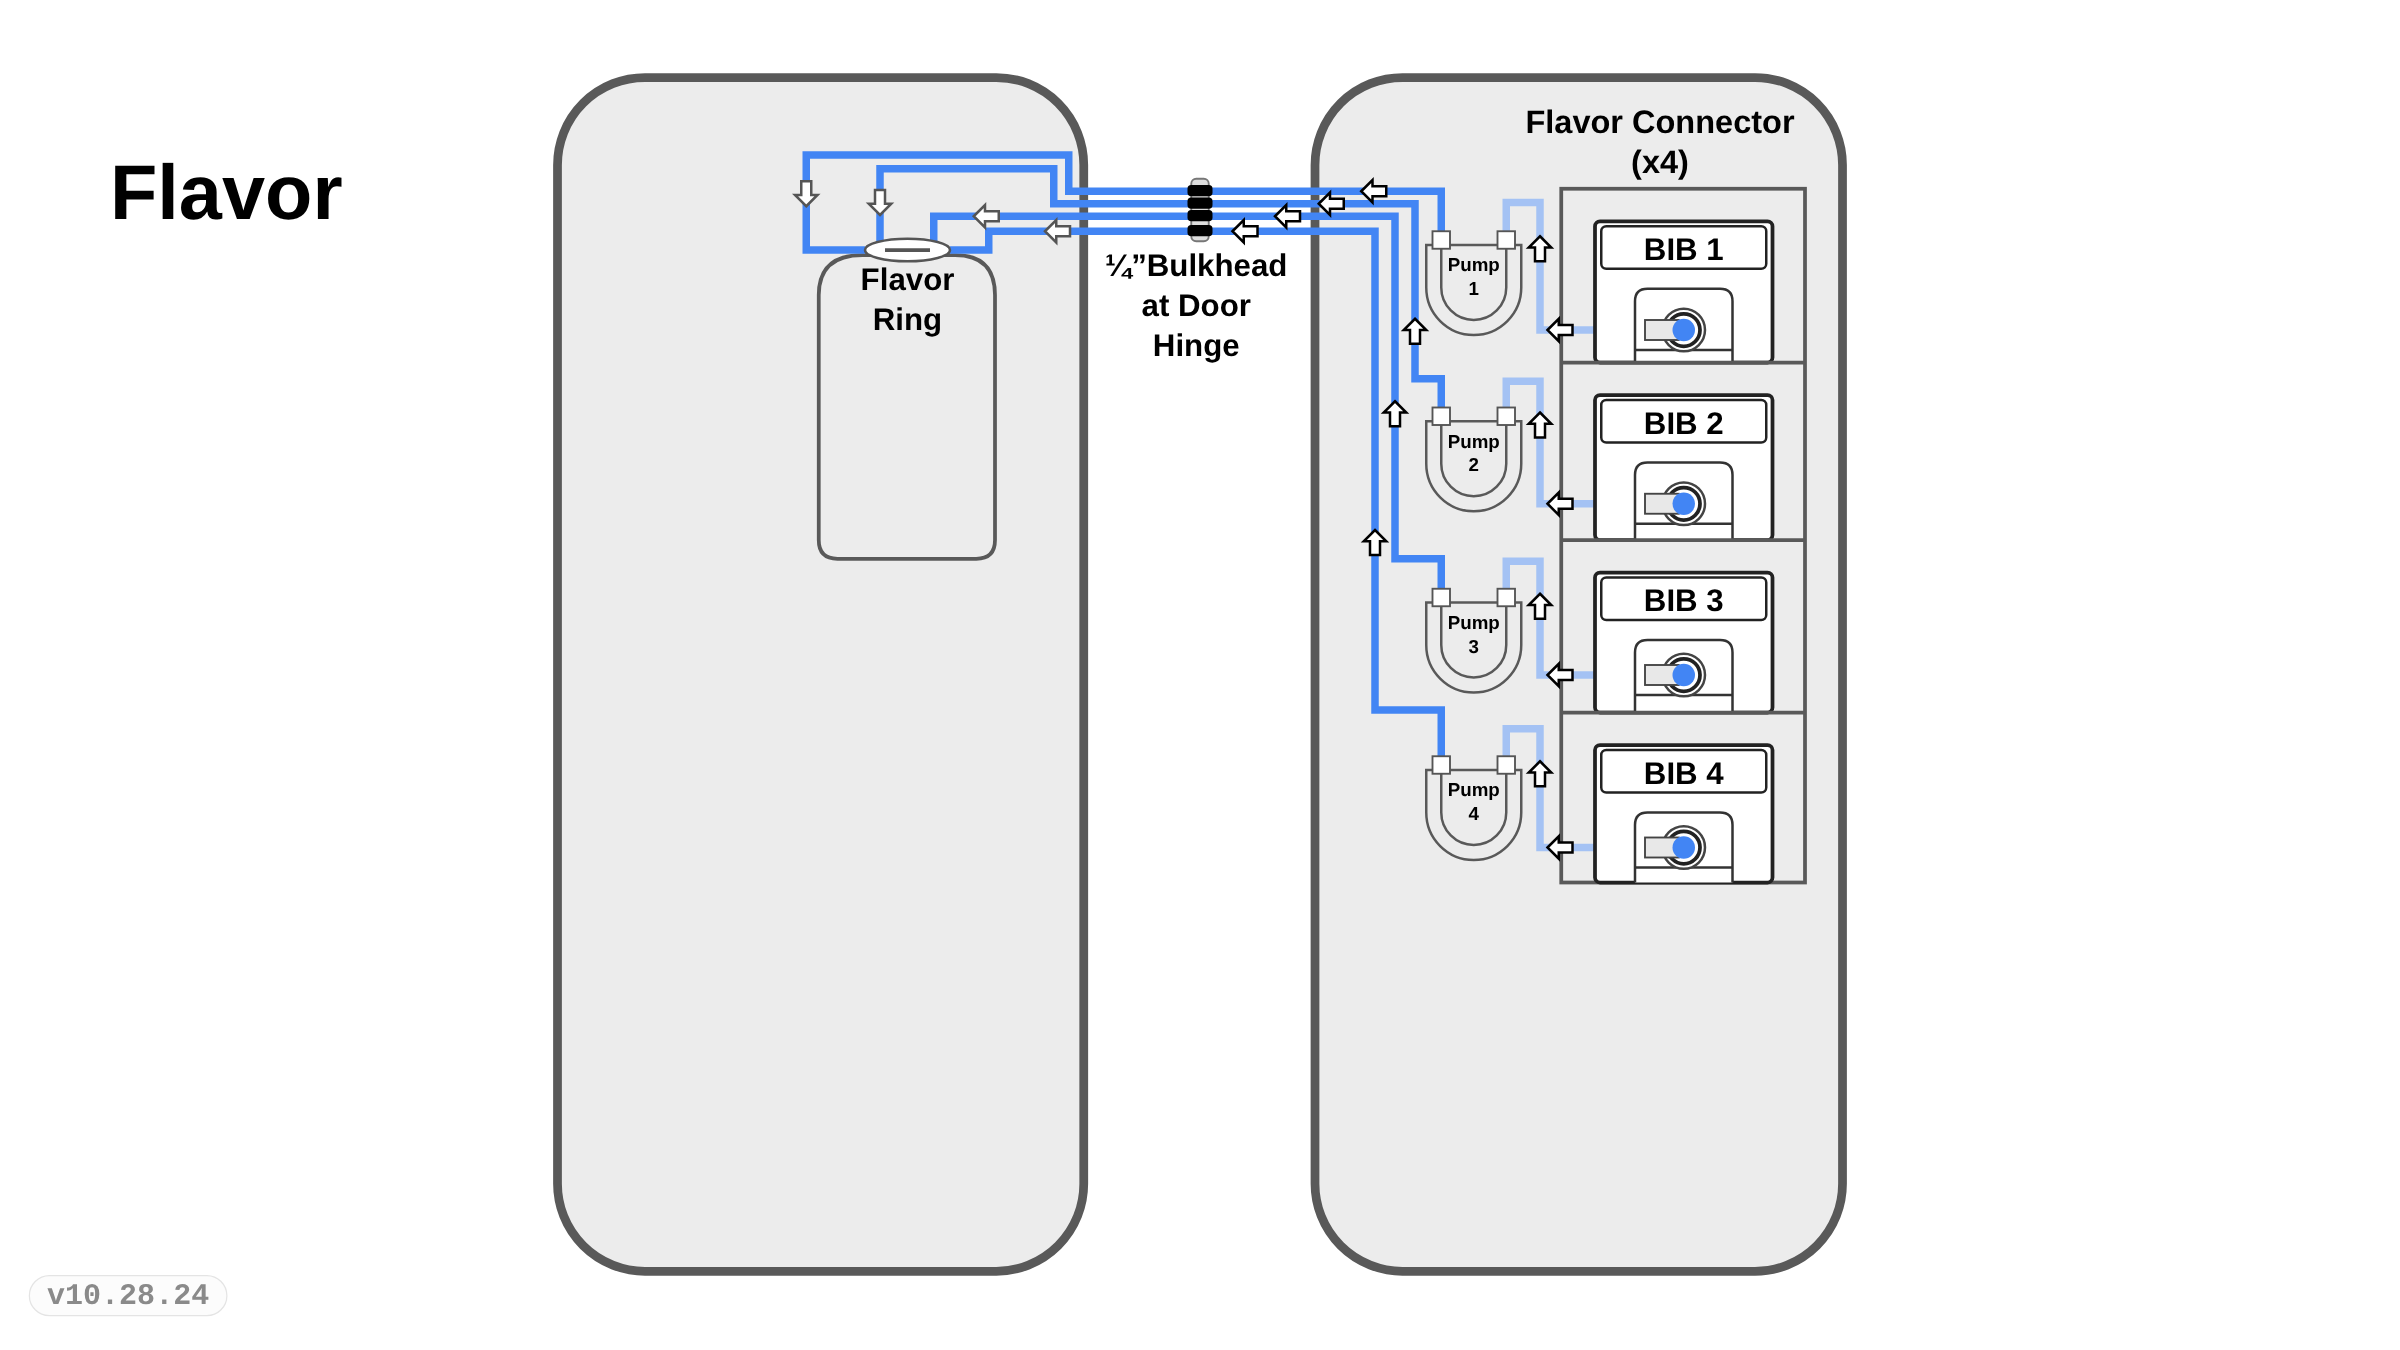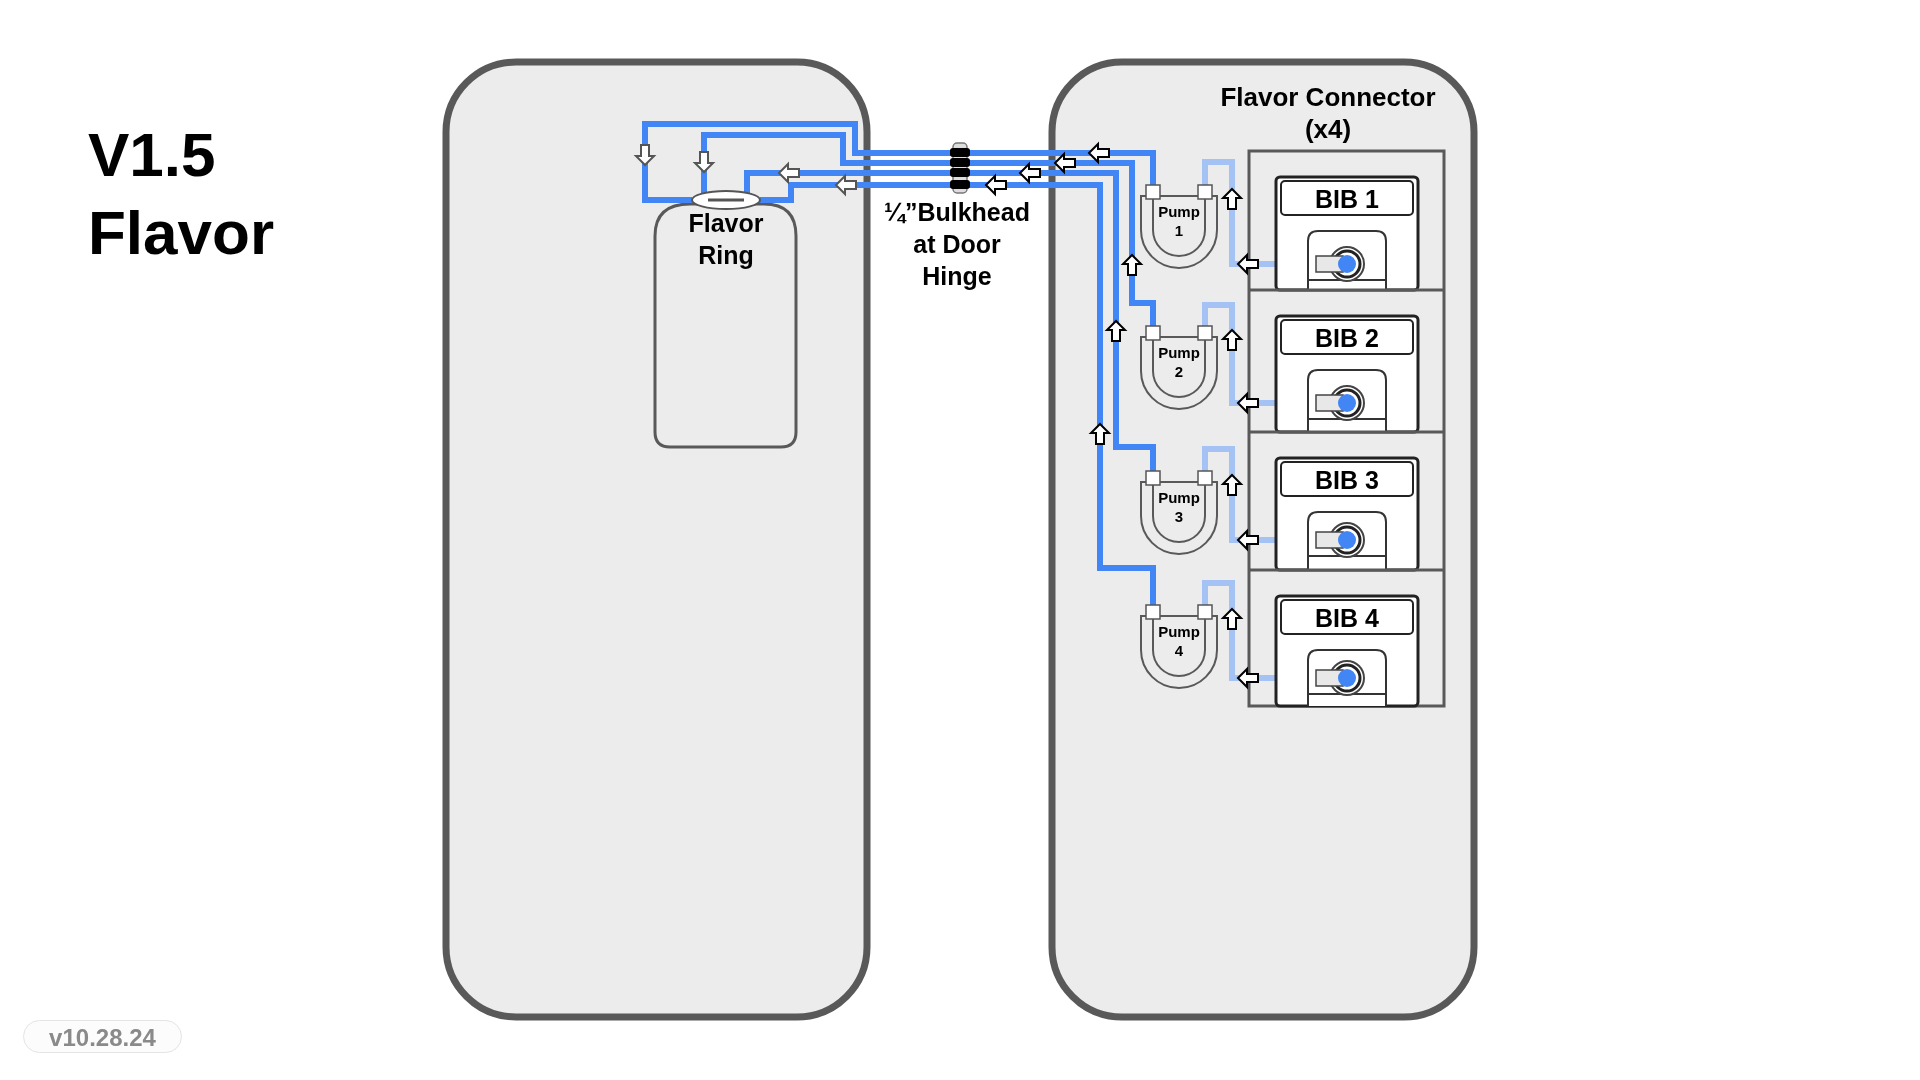--- a/index.html
+++ b/index.html
@@ -4,29 +4,28 @@
 <style>
   html, body { margin: 0; padding: 0; background: #ffffff; }
   body { width: 1920px; height: 1080px; position: relative; overflow: hidden;
          font-family: "Liberation Sans", sans-serif; }
   #title { position: absolute; left: 88px; top: 116px; margin: 0;
            font-size: 62px; line-height: 78px; font-weight: bold; color: #000; }
   #title span { display: block; }
   #version { position: absolute; left: 23px; top: 1020px; width: 159px; height: 33px;
              border: 1px solid #e4e4e4; border-radius: 17px; background: #fcfcfc;
              color: #8a8a8a; font-size: 24px; font-weight: bold; line-height: 33px;
-             text-align: center; box-sizing: border-box; }
+             text-align: center; box-sizing: border-box; font-family: Liberation Mono, monospace; }
   svg#diagram { position: absolute; left: 0; top: 0; }
   .lbl { font-family: "Liberation Sans", sans-serif; font-weight: bold; fill: #000; }
 </style>
 </head>
 <body>
 
 <h1 id="title">
-  <span>V1.5</span>
   <span>Flavor</span>
 </h1>
 
 <svg id="diagram" width="1920" height="1080" viewBox="0 0 1920 1080" xmlns="http://www.w3.org/2000/svg">
   <defs>
 
     <path id="arrowL" d="M0 0 L9 -9 L9 -4 L20 -4 L20 4 L9 4 L9 9 Z" fill="#fff" stroke="#000" stroke-width="2" stroke-linejoin="miter"></path>
     <path id="arrowU" d="M0 0 L9 9 L4 9 L4 20 L-4 20 L-4 9 L-9 9 Z" fill="#fff" stroke="#000" stroke-width="2"></path>
     <path id="arrowD" d="M0 0 L9 -9 L4 -9 L4 -20 L-4 -20 L-4 -9 L-9 -9 Z" fill="#fff" stroke="#555" stroke-width="2"></path>
     <path id="arrowLgray" d="M0 0 L9 -9 L9 -4 L20 -4 L20 4 L9 4 L9 9 Z" fill="#fff" stroke="#555" stroke-width="2"></path>

